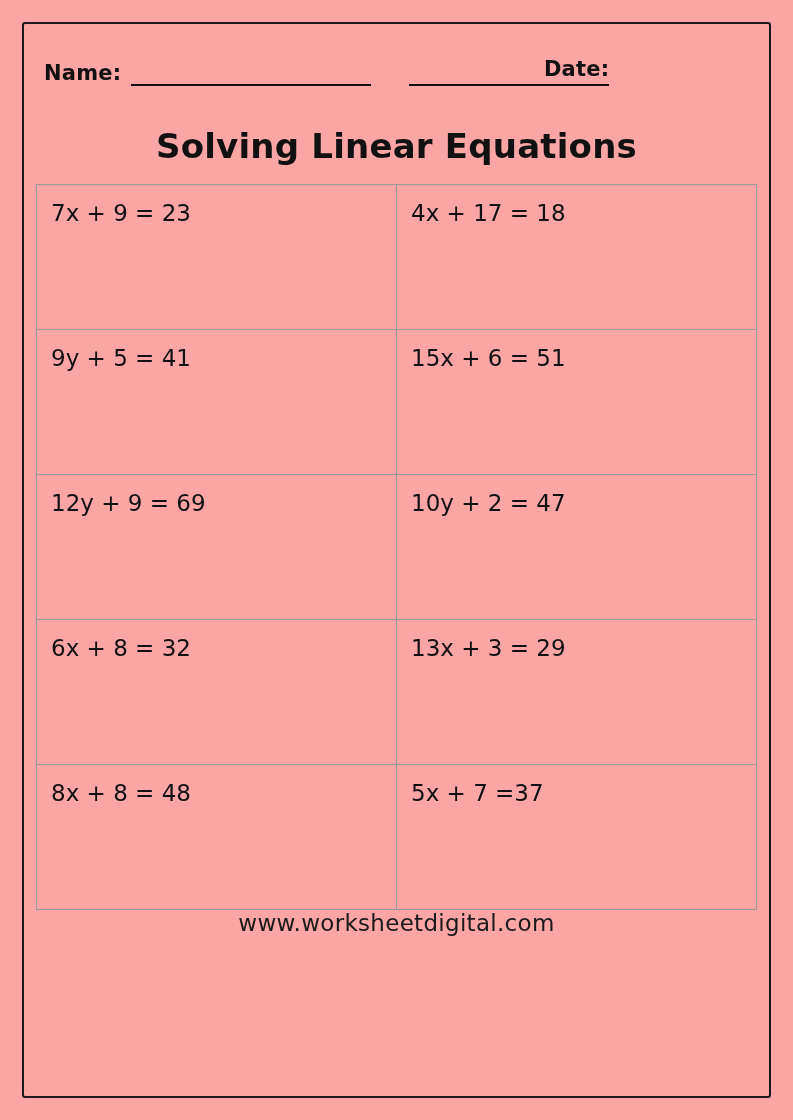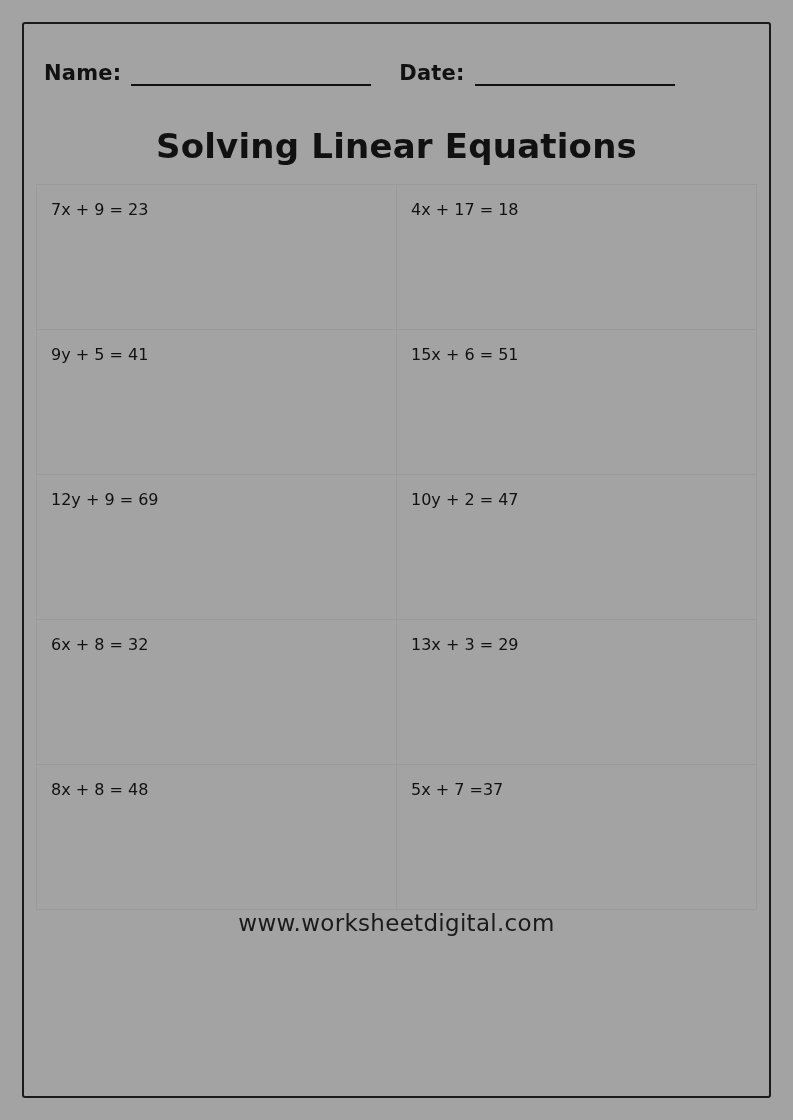--- a/index.html
+++ b/index.html
@@ -10,21 +10,21 @@
   body {
     width: 793px;
     height: 1120px;
     font-family: "DejaVu Sans", sans-serif;
     overflow: hidden;
   }
   .page {
     position: relative;
     width: 793px;
     height: 1120px;
-    background: #a3a3a3;
+    background: #fca5a5;
     box-sizing: border-box;
   }
   .page-border {
     position: absolute;
     left: 22px;
     top: 22px;
     right: 22px;
     bottom: 22px;
     border: 2px solid #1a1a1a;
     border-radius: 3px;
@@ -60,20 +60,21 @@
     width: 240px;
     border-bottom: 2.5px solid #111111;
     margin-left: 10px;
     height: 2px;
   }
   .field-line.short {
     width: 200px;
   }
   .field.date {
     margin-left: 28px;
+    flex-direction: column;
   }
   .title {
     text-align: center;
     font-size: 34px;
     font-weight: 700;
     color: #111111;
     margin-top: 40px;
     margin-bottom: 18px;
     letter-spacing: 0.2px;
   }
@@ -86,21 +87,21 @@
   .grid-row {
     display: flex;
   }
   .cell {
     width: 50%;
     height: 145px;
     border-right: 1px solid #9a9a9a;
     border-bottom: 1px solid #9a9a9a;
     box-sizing: border-box;
     padding: 16px 0 0 14px;
-    font-size: 16px;
+    font-size: 23px;
     color: #111111;
     font-weight: 400;
     line-height: 1.1;
   }
   .footer {
     text-align: center;
     font-size: 23px;
     color: #1a1a1a;
     margin-top: 0;
     letter-spacing: 0.3px;

